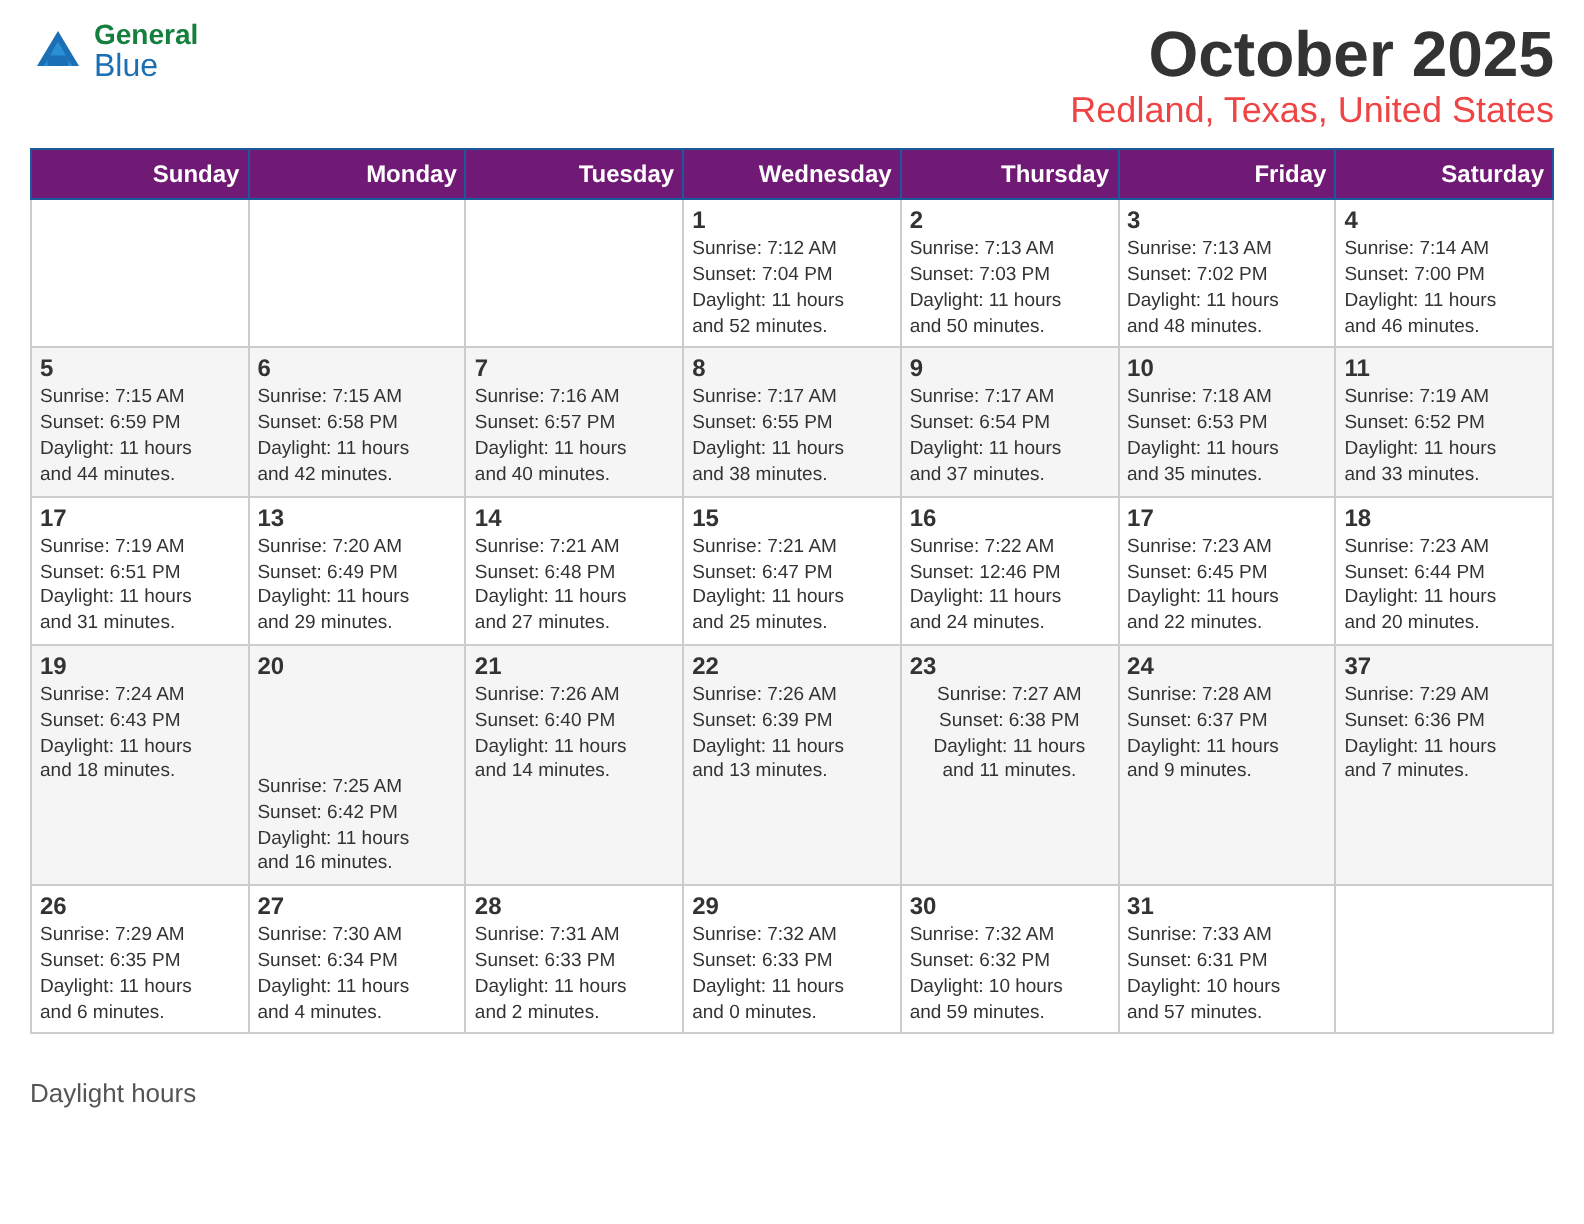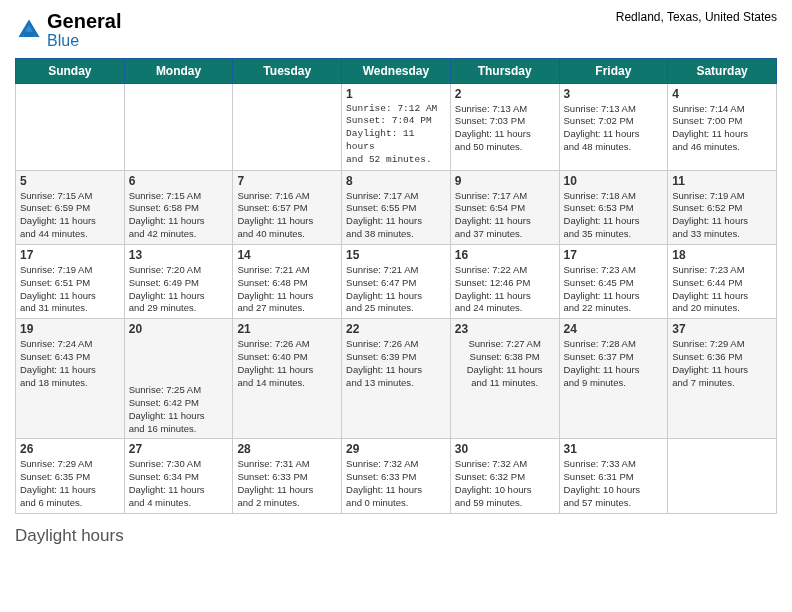--- a/index.html
+++ b/index.html
@@ -26,59 +26,59 @@
       display: flex;
       align-items: center;
       gap: 4px;
     }
     .logo-text {
       display: flex;
       flex-direction: column;
       line-height: 1.1;
     }
     .logo-general {
-      font-size: 20px;
+      font-size: 14px;
       font-weight: bold;
-      color: #000000;
+      color: #15803d;
     }
     .logo-blue {
       font-size: 16px;
       font-weight: normal;
       color: #1a6fb5;
     }
     .logo-icon {
       width: 28px;
       height: 28px;
     }
     .title-block {
       text-align: right;
     }
     .month-title {
       font-size: 32px;
       font-weight: bold;
       color: #333;
       line-height: 1.1;
     }
     .location {
-      font-size: 12px;
-      color: #000000;
+      font-size: 18px;
+      color: #ef4444;
     }
     .calendar {
       width: 100%;
       border-collapse: collapse;
       border: 1px solid #ccc;
     }
     .calendar th {
-      background-color: #0f766e;
+      background-color: #701a75;
       color: #fff;
       font-size: 12px;
       font-weight: bold;
       padding: 5px 4px;
       border: 1px solid #1a5a9a;
-      text-align: center;
+      text-align: right;
     }
     .calendar td {
       border: 1px solid #ccc;
       vertical-align: top;
       padding: 3px 4px;
       width: calc(100% / 7);
       min-height: 80px;
       background: #fff;
     }
     .calendar tr:nth-child(even) td {
@@ -93,42 +93,43 @@
     }
     .day-info {
       font-size: 9.5px;
       color: #333;
       line-height: 1.35;
     }
     .empty-cell {
       background: #f9f9f9;
     }
     .footer {
-      margin-top: 12px;
-      font-size: 17px;
+      margin-top: 22px;
+      font-size: 13px;
       color: #555;
     }
   </style>
 </head>
 <body>
 
 <div class="page">
   <div class="header">
     <div class="logo">
       <svg class="logo-icon" viewBox="0 0 32 32">
         <polygon points="16,4 28,24 4,24" fill="#1a6fb5"></polygon>
         <polygon points="16,10 24,24 8,24" fill="#2a8fd5"></polygon>
         <rect x="10" y="18" width="12" height="6" fill="#1a6fb5" rx="1"></rect>
       </svg>
       <div class="logo-text">
         <span class="logo-general">General</span>
         <span class="logo-blue">Blue</span>
       </div>
     </div>
     <div class="title-block">
+      <div class="month-title">October 2025</div>
       <div class="location">Redland, Texas, United States</div>
     </div>
   </div>
 
   <table class="calendar">
     <thead>
       <tr>
       <th>Sunday</th>
           <th>Monday</th>
           <th>Tuesday</th>
@@ -138,21 +139,21 @@
           <th>Saturday</th>
         </tr>
     </thead>
     <tbody id="calendar-body">
     <tr>
           <td class="empty-cell"></td>
           <td class="empty-cell"></td>
           <td class="empty-cell"></td>
           <td>
             <span class="day-num">1</span>
-            <div class="day-info" style="white-space: pre-line; font-family: Liberation Mono, monospace;">Sunrise: 7:12 AM
+            <div class="day-info" style="white-space: pre-line;">Sunrise: 7:12 AM
 Sunset: 7:04 PM
 Daylight: 11 hours
 and 52 minutes.</div>
           </td>
           <td>
             <span class="day-num">2</span>
             <div class="day-info" style="white-space: pre-line;">Sunrise: 7:13 AM
 Sunset: 7:03 PM
 Daylight: 11 hours
 and 50 minutes.</div>

